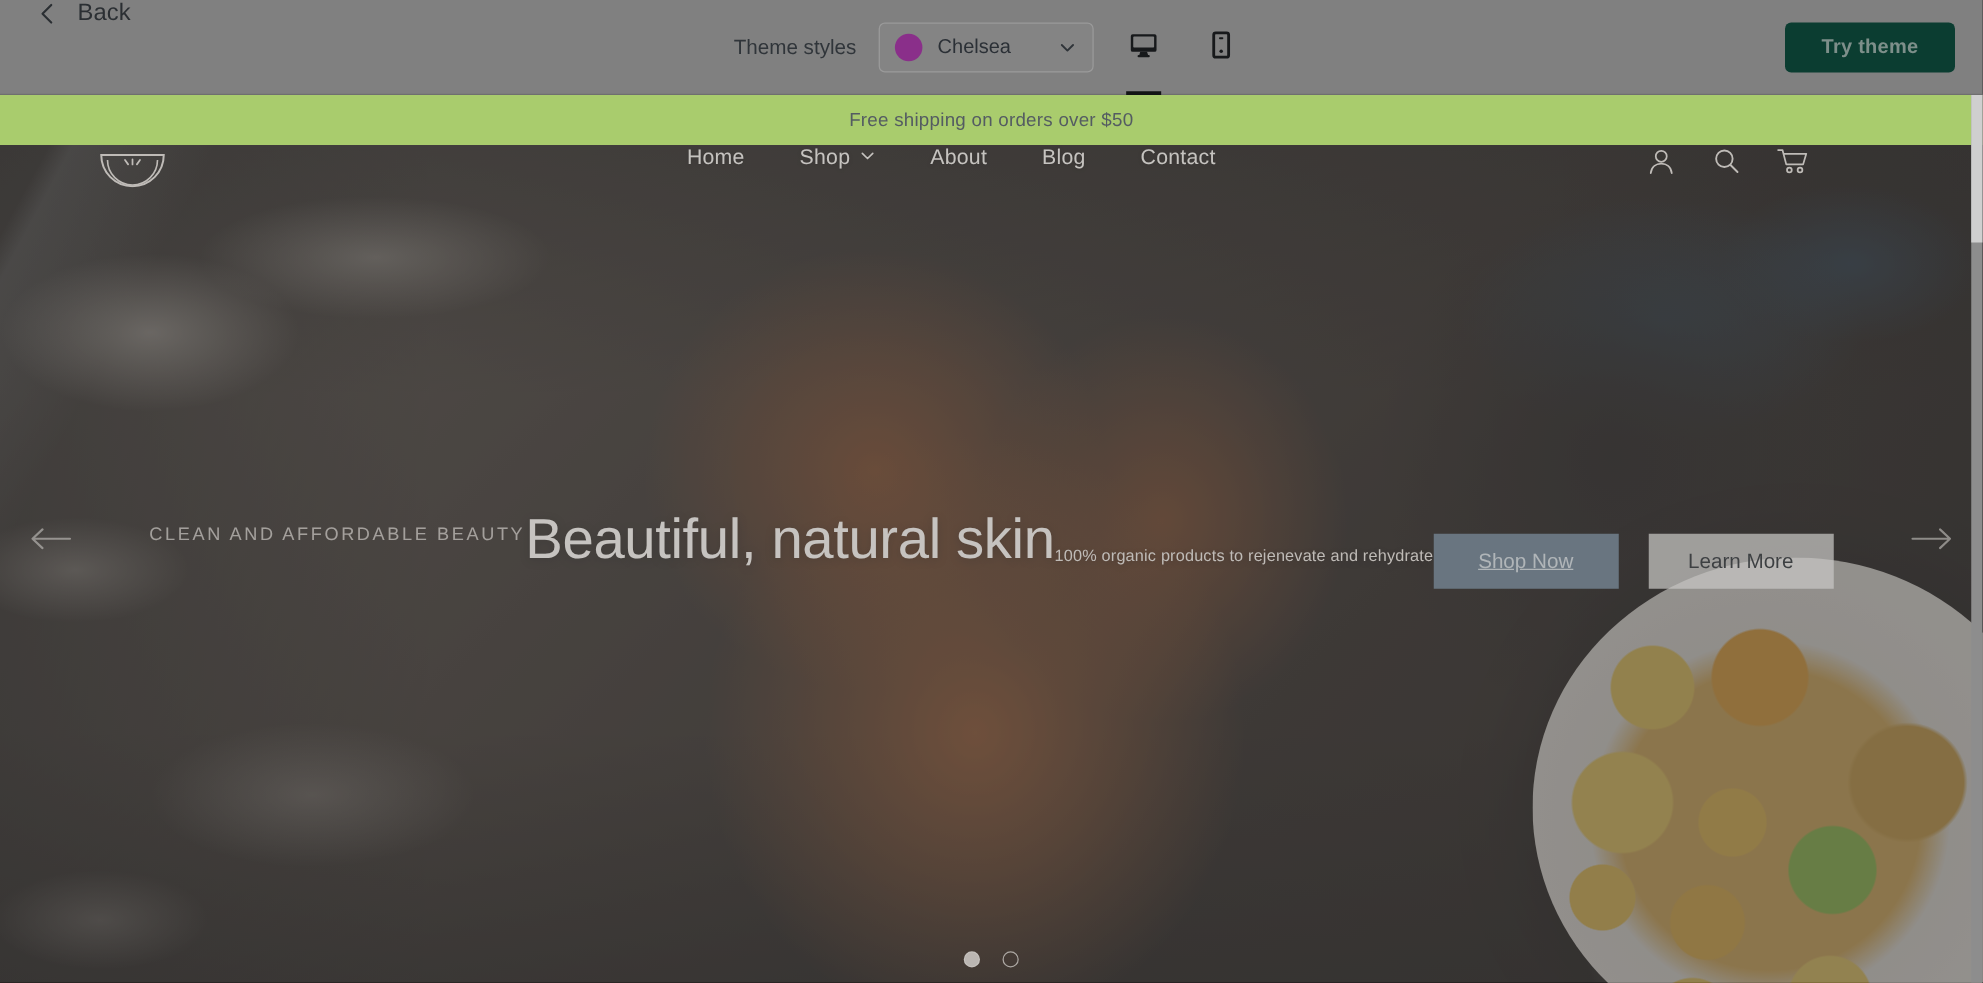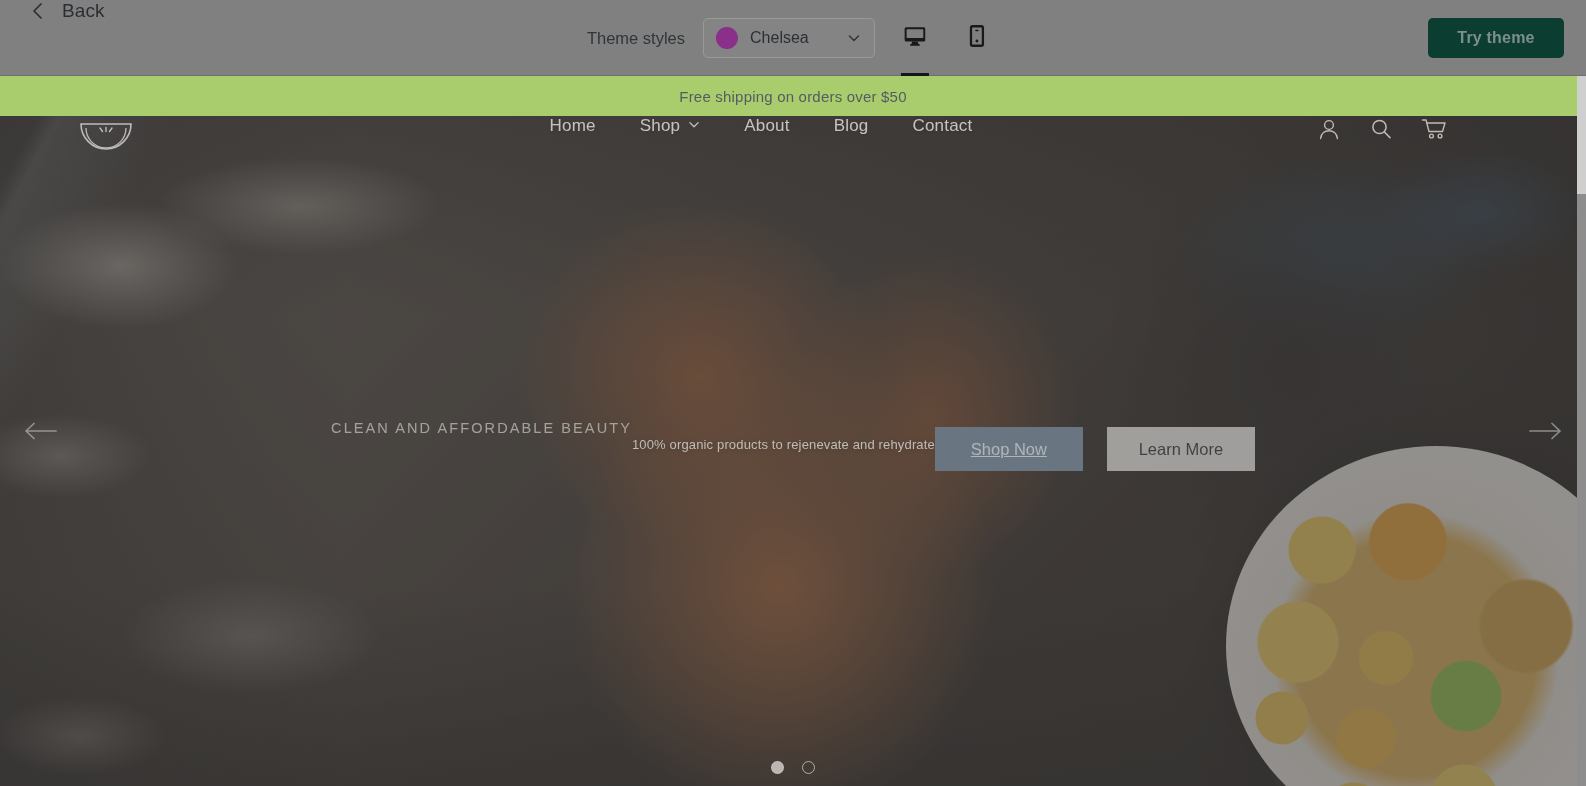--- a/index.html
+++ b/index.html
@@ -361,20 +361,21 @@
           <path d="M2.5 4 H6 L9 15.5 H22.5 L25 7 H7" stroke="#ded9d3" stroke-width="1.4" stroke-linecap="round" stroke-linejoin="round"></path>
           <circle cx="11.5" cy="20" r="1.9" stroke="#ded9d3" stroke-width="1.4"></circle>
           <circle cx="20" cy="20" r="1.9" stroke="#ded9d3" stroke-width="1.4"></circle>
         </svg>
       </span>
     </div>
   </div>
 
   <div id="hero-content">
     <div id="hero-eyebrow">CLEAN AND AFFORDABLE BEAUTY</div>
+    <h1 id="hero-heading">Beautiful, natural skin</h1>
     <p id="hero-subtext">100% organic products to rejenevate and rehydrate</p>
     <div id="hero-buttons">
       <div id="shop-now-button">
         <span id="shop-now-label">Shop Now</span>
       </div>
       <div id="learn-more-button">
         <span id="learn-more-label">Learn More</span>
       </div>
     </div>
   </div>

